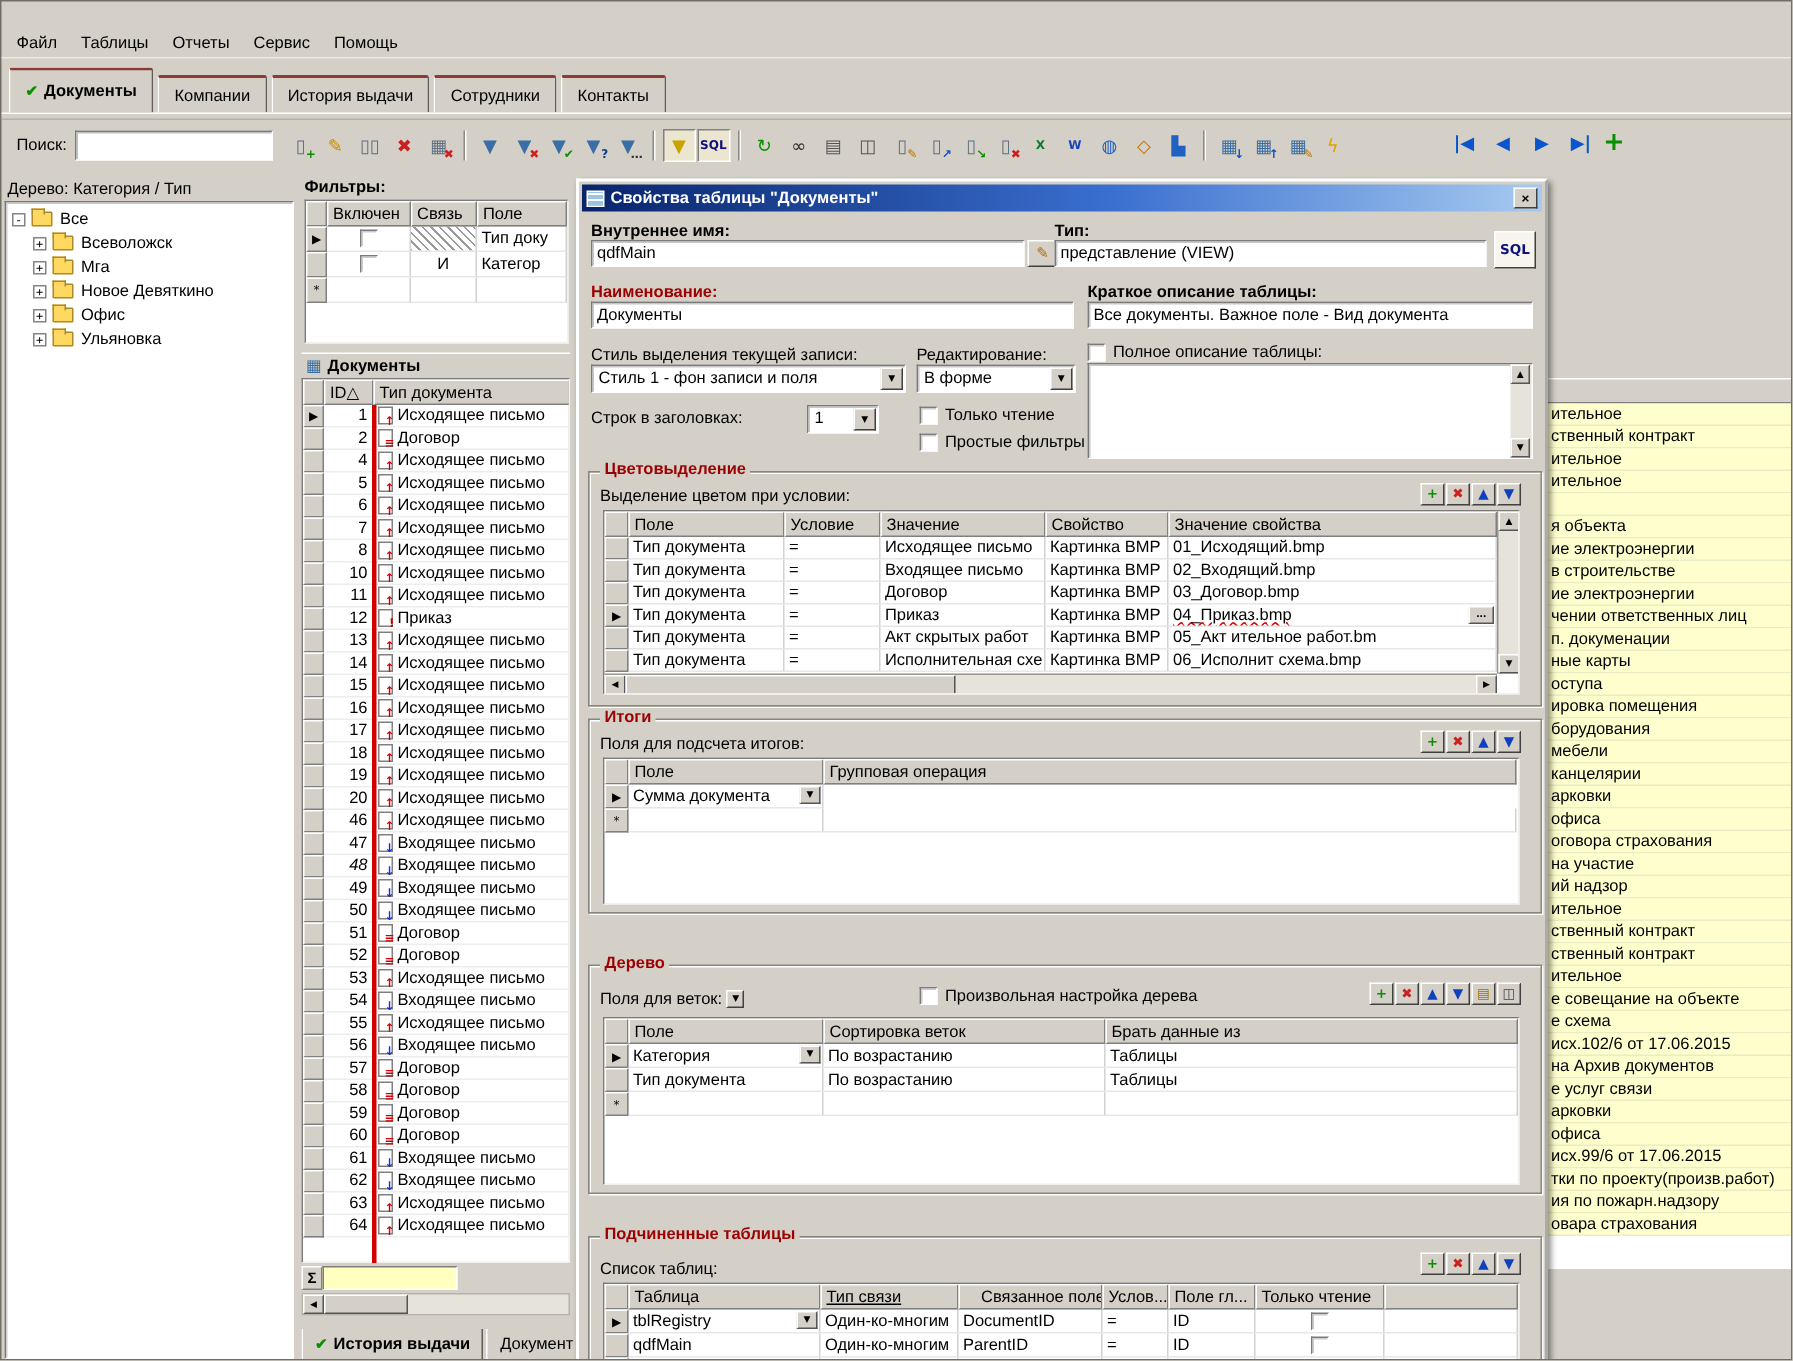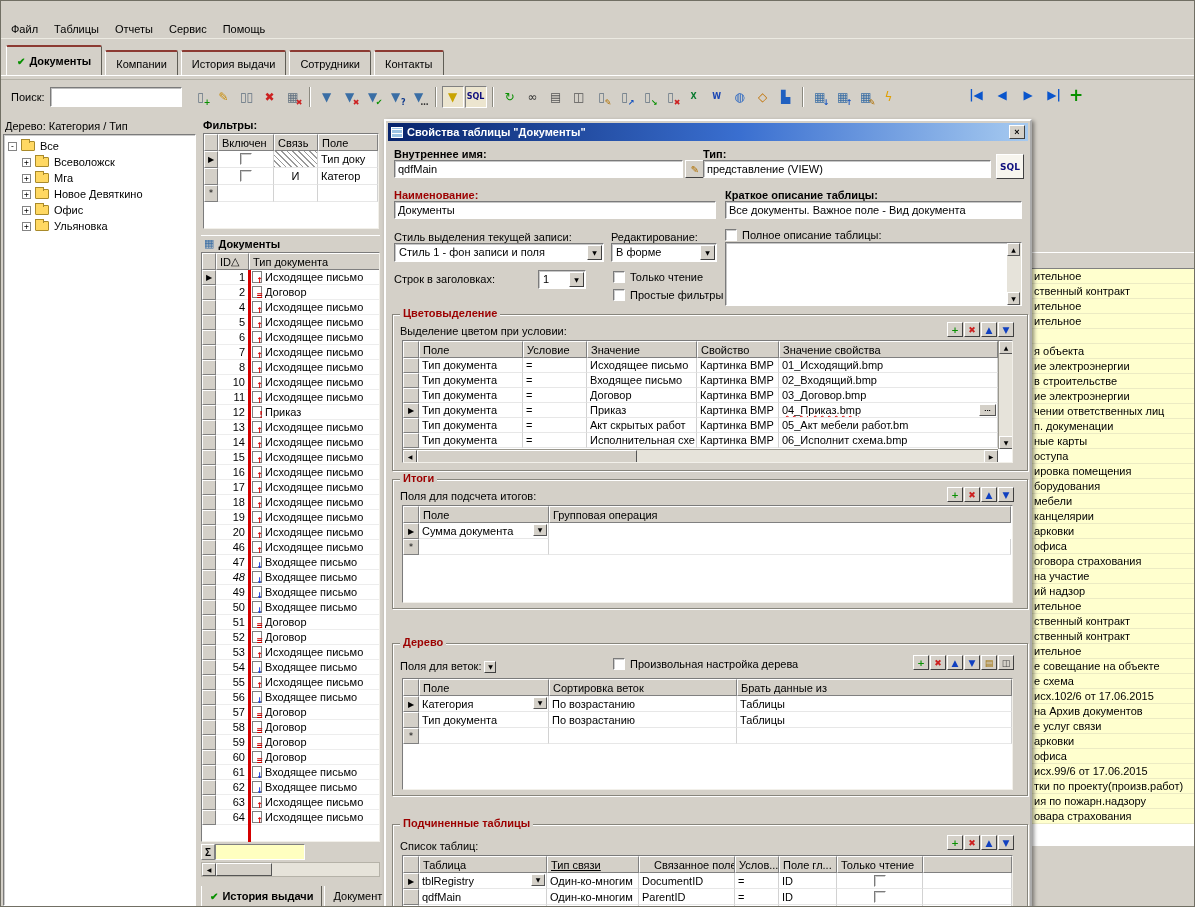--- a/index.html
+++ b/index.html
@@ -884,21 +884,21 @@
           <span class="gc" style="width: 64px; height: 15px;">
             <span>=</span>
           </span>
           <span class="gc" style="width: 110px; height: 15px;">
             <span>Акт скрытых работ</span>
           </span>
           <span class="gc" style="width: 82px; height: 15px;">
             <span>Картинка BMP</span>
           </span>
           <span class="gc" style="width: 219px; height: 15px;">
-            <span>05_Акт мебели работ.bm</span>
+            <span>05_Акт ительное работ.bm</span>
           </span>
         </div>
         <div class="grow" style="height: 15px;">
           <span class="gmark" style="width: 16px;"></span>
           <span class="gc" style="width: 104px; height: 15px;">
             <span>Тип документа</span>
           </span>
           <span class="gc" style="width: 64px; height: 15px;">
             <span>=</span>
           </span>

